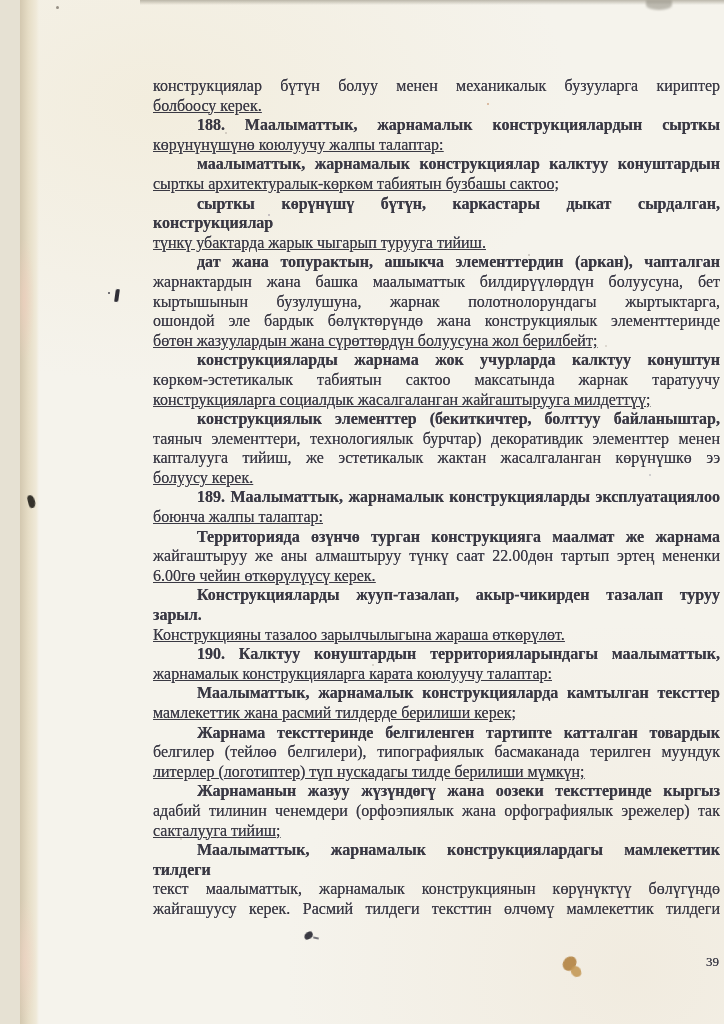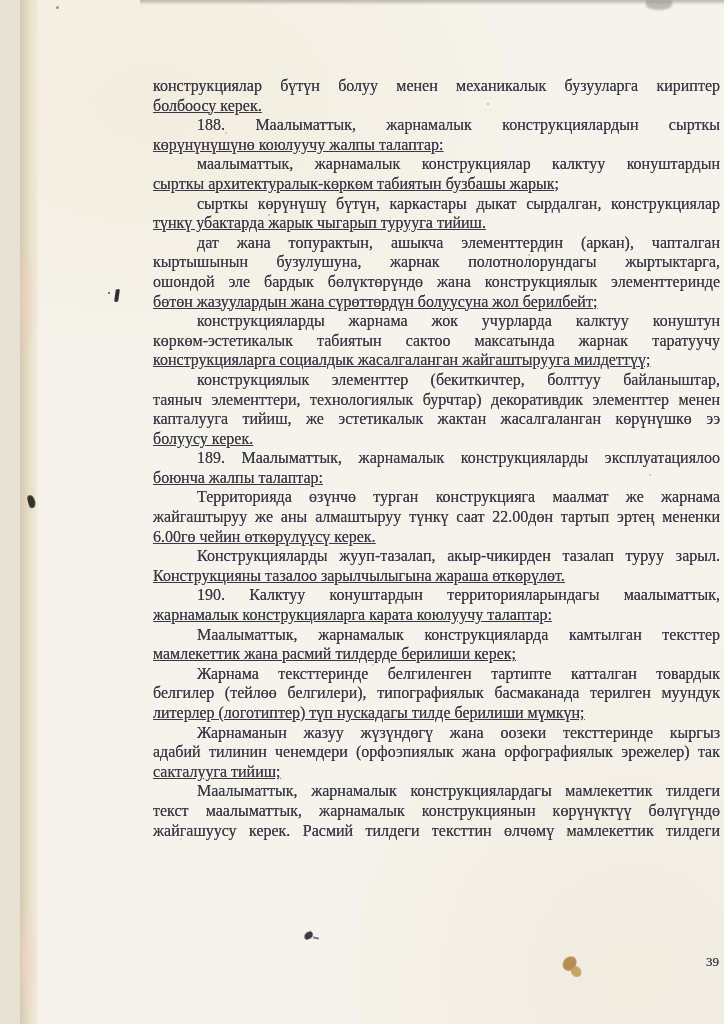--- a/index.html
+++ b/index.html
@@ -41,21 +41,21 @@
     filter:blur(1.2px);
   }
   .text-block{
     position:absolute;left:133px;top:76px;width:567px;
     font-size:16px;line-height:19.6px;
     color:#3a3943;
     text-shadow:0 0 0.45px rgba(55,55,78,0.85);
   }
   .para{margin:0;padding:0;}
   .line{display:block;text-align:justify;text-align-last:justify;white-space:normal;}
-  .line.indent{text-indent:44px;}
+  .line.indent{text-indent:44px;font-weight:bold;}
   .line.last{text-align-last:left;text-decoration:underline;}
   .page-number{
     position:absolute;left:686px;top:954px;
     font-size:13px;color:#3a3943;
     text-shadow:0 0 0.45px rgba(55,55,78,0.85);
   }
   
   .stain-brown{
     position:absolute;left:543px;top:956px;width:13px;height:15px;
     background:#b6884a;border-radius:60% 40% 55% 45%;
@@ -116,28 +116,29 @@
       <p class="para">
         <span class="line">конструкциялар бүтүн болуу менен механикалык бузууларга кириптер</span>
         <span class="line last">болбоосу керек.</span>
       </p>
       <p class="para">
         <span class="line indent">188. Маалыматтык, жарнамалык конструкциялардын сырткы</span>
         <span class="line last">көрүнүнүшүнө коюлуучу жалпы талаптар:</span>
       </p>
       <p class="para">
         <span class="line indent">маалыматтык, жарнамалык конструкциялар калктуу конуштардын</span>
-        <span class="line last">сырткы архитектуралык-көркөм табиятын бузбашы жарык;</span>
+        <span class="line last">сырткы архитектуралык-көркөм табиятын бузбашы сактоо;</span>
       </p>
       <p class="para">
         <span class="line indent">сырткы көрүнүшү бүтүн, каркастары дыкат сырдалган, конструкциялар</span>
         <span class="line last">түнкү убактарда жарык чыгарып турууга тийиш.</span>
       </p>
       <p class="para">
         <span class="line indent">дат жана топурактын, ашыкча элементтердин (аркан), чапталган</span>
+        <span class="line">жарнактардын жана башка маалыматтык билдирүүлөрдүн болуусуна, бет</span>
         <span class="line">кыртышынын бузулушуна, жарнак полотнолорундагы жыртыктарга,</span>
         <span class="line">ошондой эле бардык бөлүктөрүндө жана конструкциялык элементтеринде</span>
         <span class="line last">бөтөн жазуулардын жана сүрөттөрдүн болуусуна жол берилбейт;</span>
       </p>
       <p class="para">
         <span class="line indent">конструкцияларды жарнама жок учурларда калктуу конуштун</span>
         <span class="line">көркөм-эстетикалык табиятын сактоо максатында жарнак таратуучу</span>
         <span class="line last">конструкцияларга социалдык жасалгаланган жайгаштырууга милдеттүү;</span>
       </p>
       <p class="para">

